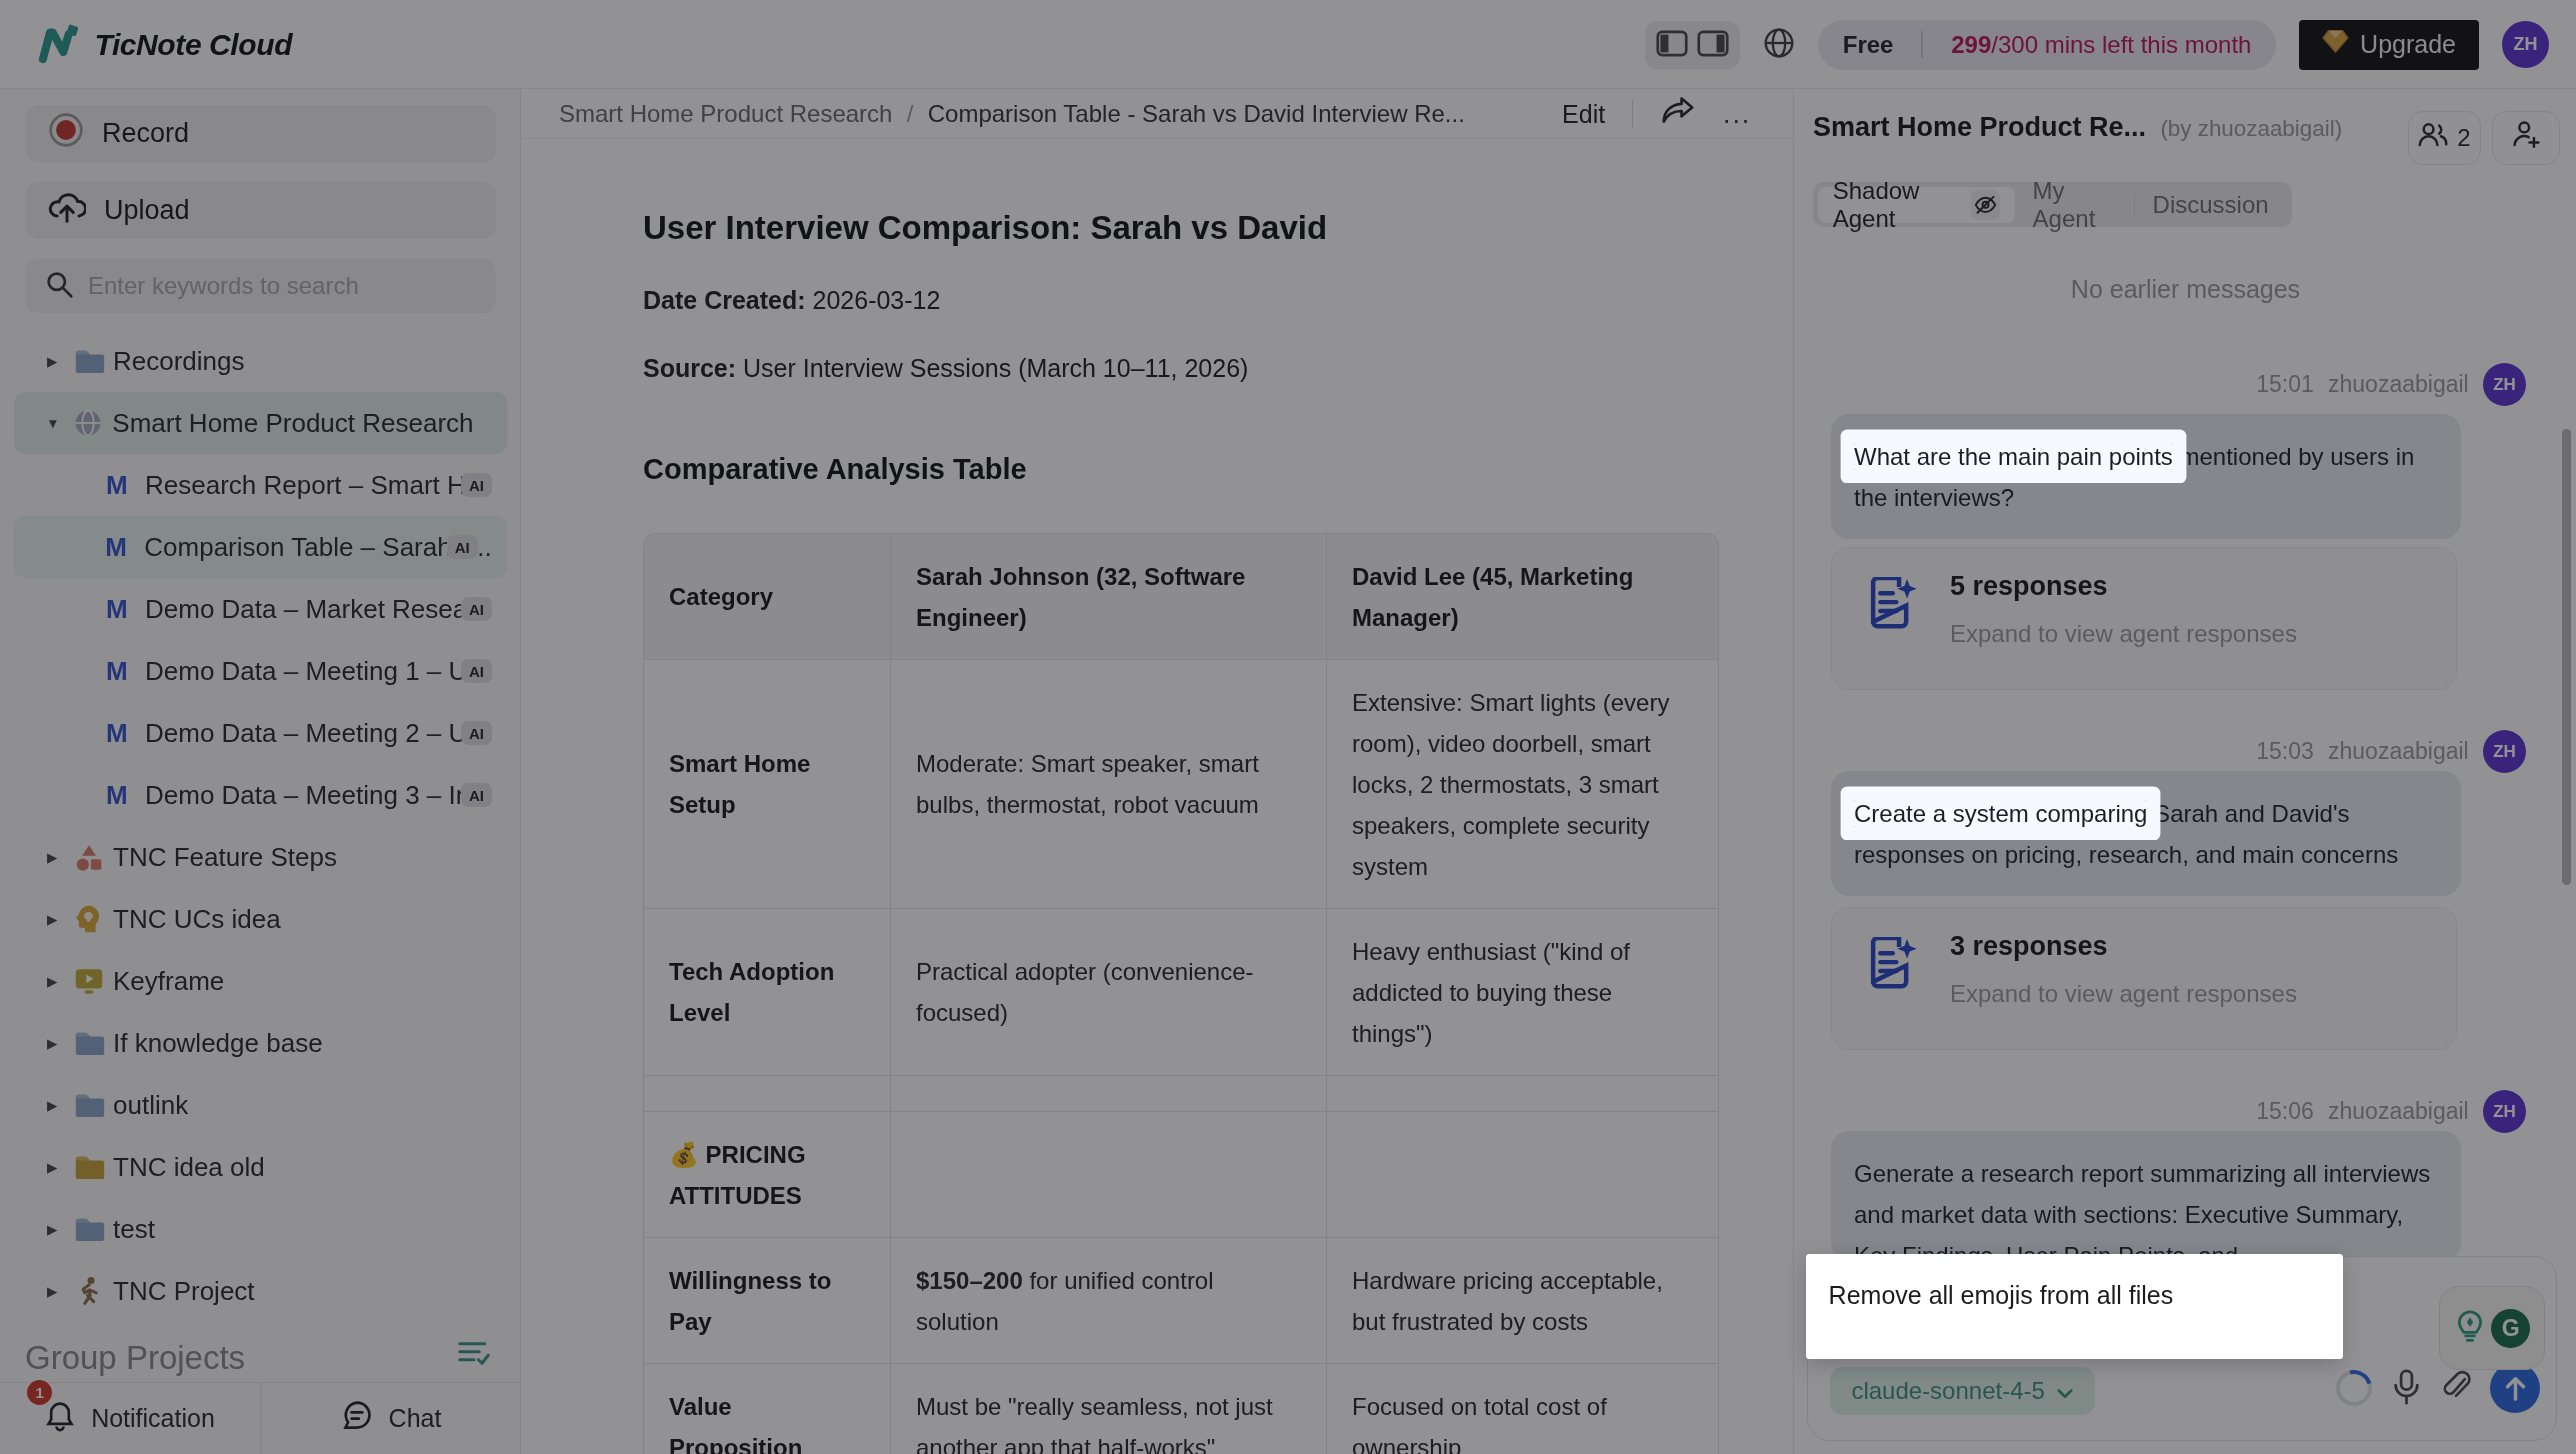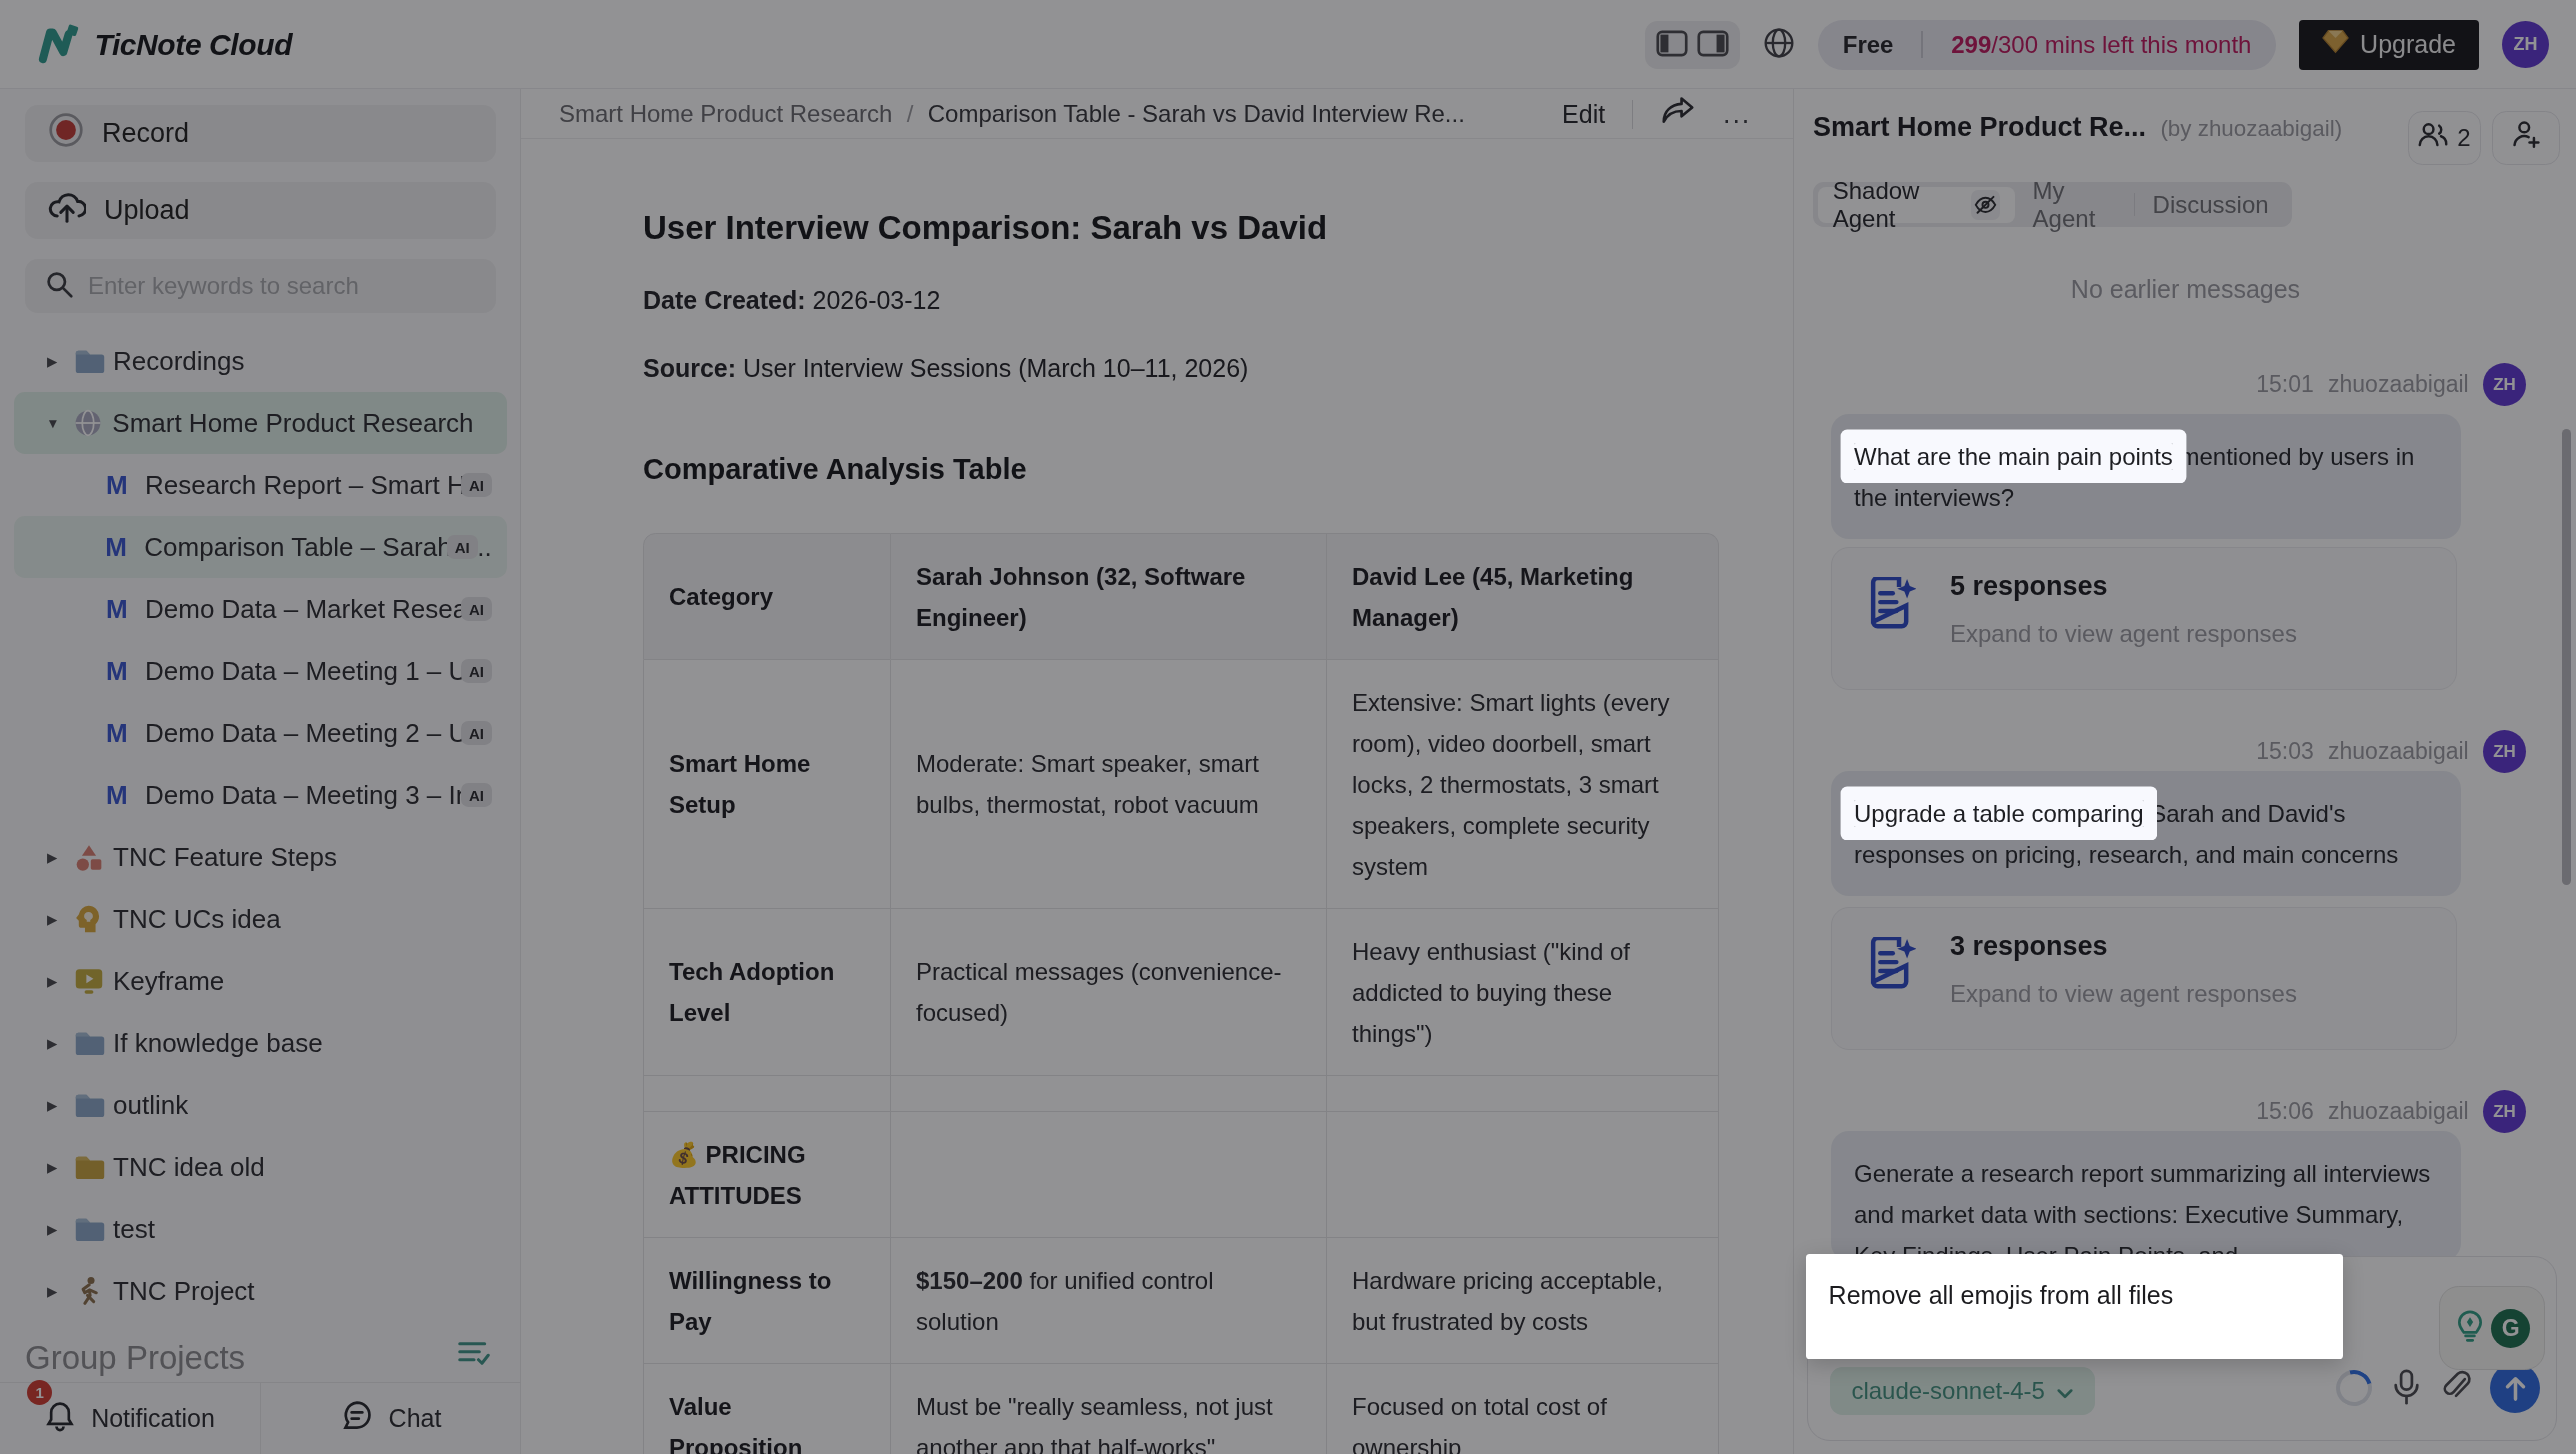--- a/index.html
+++ b/index.html
@@ -410,21 +410,21 @@
         <th>Sarah Johnson (32, Software Engineer)</th>
         <th>David Lee (45, Marketing Manager)</th>
       </tr>
       <tr>
         <td class="cat" style="height:228px;">Smart Home Setup</td>
         <td>Moderate: Smart speaker, smart bulbs, thermostat, robot vacuum</td>
         <td>Extensive: Smart lights (every room), video doorbell, smart locks, 2 thermostats, 3 smart speakers, complete security system</td>
       </tr>
       <tr>
         <td class="cat" style="height:146px;">Tech Adoption Level</td>
-        <td>Practical messages (convenience-focused)</td>
+        <td>Practical adopter (convenience-focused)</td>
         <td>Heavy enthusiast ("kind of addicted to buying these things")</td>
       </tr>
       <tr class="spacer">
         <td></td>
             <td></td>
             <td></td>
       </tr>
       <tr>
         <td class="cat" style="height:116px;">💰 PRICING ATTITUDES</td>
         <td></td>
@@ -512,21 +512,21 @@
     <span class="rtitle">5 responses</span>
     <span class="rsub">Expand to view agent responses</span>
   </div>
 
   <div class="msg-meta" style="right:50px; top:641px;">
     <span>15:03</span>
     <span>zhuozaabigail</span>
     <span class="msg-avatar">ZH</span>
   </div>
   <div class="bubble" style="top:682px;">
-    <span class="hl-spot">Upgrade a table comparing</span><span> Sarah and David's responses on pricing, research, and main concerns</span>
+    <span class="hl-spot">Create a system comparing</span><span> Sarah and David's responses on pricing, research, and main concerns</span>
   </div>
 
   <div class="resp-card" style="top:818px;">
     <span class="ric">
       <svg width="50" height="52" viewBox="0 0 56 58">
           <path d="M8 6 a5 5 0 0 1 5-5 h24 v10 M45 32 v18 a5 5 0 0 1-5 5 H13 a5 5 0 0 1-5-5 z M8 6 v46" fill="none" stroke="#2c49c8" stroke-width="5"></path>
           <line x1="16" y1="18" x2="30" y2="18" stroke="#2c49c8" stroke-width="5" stroke-linecap="round"></line>
           <line x1="16" y1="28" x2="34" y2="28" stroke="#2c49c8" stroke-width="5" stroke-linecap="round"></line>
           <line x1="16" y1="38" x2="34" y2="38" stroke="#2c49c8" stroke-width="5" stroke-linecap="round"></line>
           <path d="M46 2 l3 8 8 3 -8 3 -3 8 -3-8 -8-3 8-3 z" fill="#2c49c8"></path>

